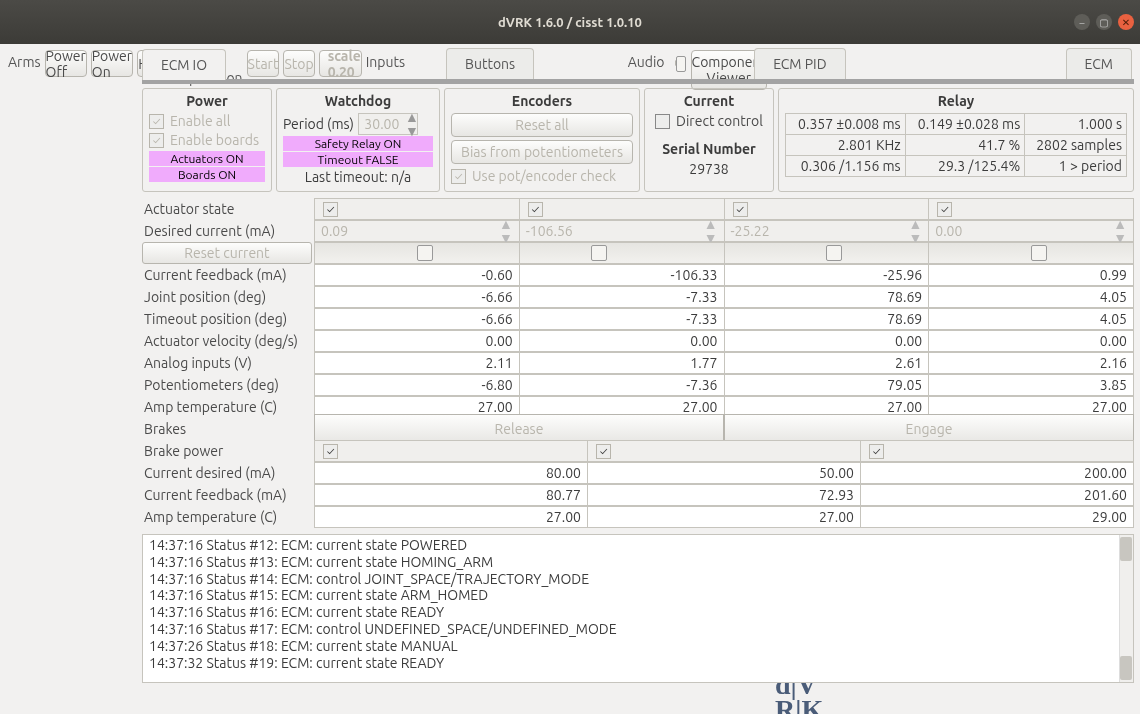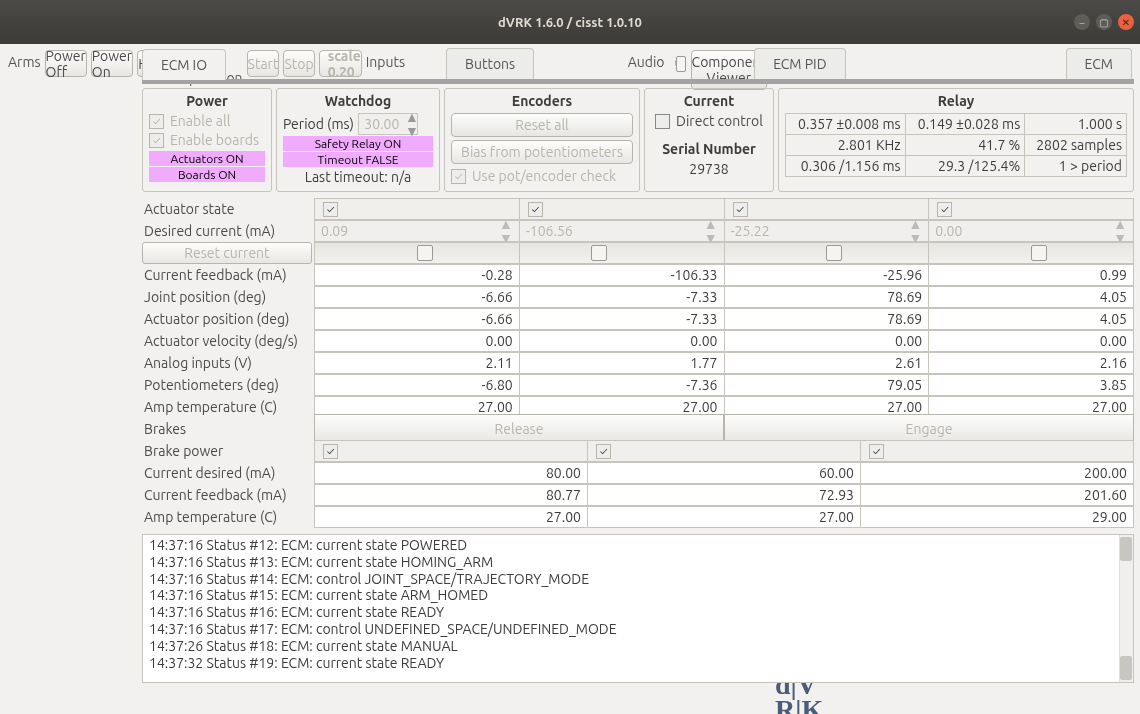--- a/index.html
+++ b/index.html
@@ -237,37 +237,37 @@
               <div class="slider-thumb" style="left:50%;"></div>
             </div>
             <div class="slider-cell">
               <div class="slider-thumb" style="left:50%;"></div>
             </div>
           </div>
         </div>
         <div class="data-row">
           <div class="row-label">Current feedback (mA)</div>
           <div class="cells">
-            <div class="cell">-0.28</div>
+            <div class="cell">-0.60</div>
             <div class="cell">-106.33</div>
             <div class="cell">-25.96</div>
             <div class="cell">0.99</div>
           </div>
         </div>
         <div class="data-row">
           <div class="row-label">Joint position (deg)</div>
           <div class="cells">
             <div class="cell">-6.66</div>
             <div class="cell">-7.33</div>
             <div class="cell">78.69</div>
             <div class="cell">4.05</div>
           </div>
         </div>
         <div class="data-row">
-          <div class="row-label">Actuator position (deg)</div>
+          <div class="row-label">Timeout position (deg)</div>
           <div class="cells">
             <div class="cell">-6.66</div>
             <div class="cell">-7.33</div>
             <div class="cell">78.69</div>
             <div class="cell">4.05</div>
           </div>
         </div>
         <div class="data-row">
           <div class="row-label">Actuator velocity (deg/s)</div>
           <div class="cells">
@@ -322,21 +322,21 @@
             </div>
             <div class="cell chk" style="flex:1.333">
               <div class="cb checked"></div>
             </div>
           </div>
         </div>
         <div class="data-row">
           <div class="row-label">Current desired (mA)</div>
           <div class="cells">
             <div class="cell" style="flex:1.333">80.00</div>
-            <div class="cell" style="flex:1.333">60.00</div>
+            <div class="cell" style="flex:1.333">50.00</div>
             <div class="cell" style="flex:1.333">200.00</div>
           </div>
         </div>
         <div class="data-row">
           <div class="row-label">Current feedback (mA)</div>
           <div class="cells">
             <div class="cell" style="flex:1.333">80.77</div>
             <div class="cell" style="flex:1.333">72.93</div>
             <div class="cell" style="flex:1.333">201.60</div>
           </div>

